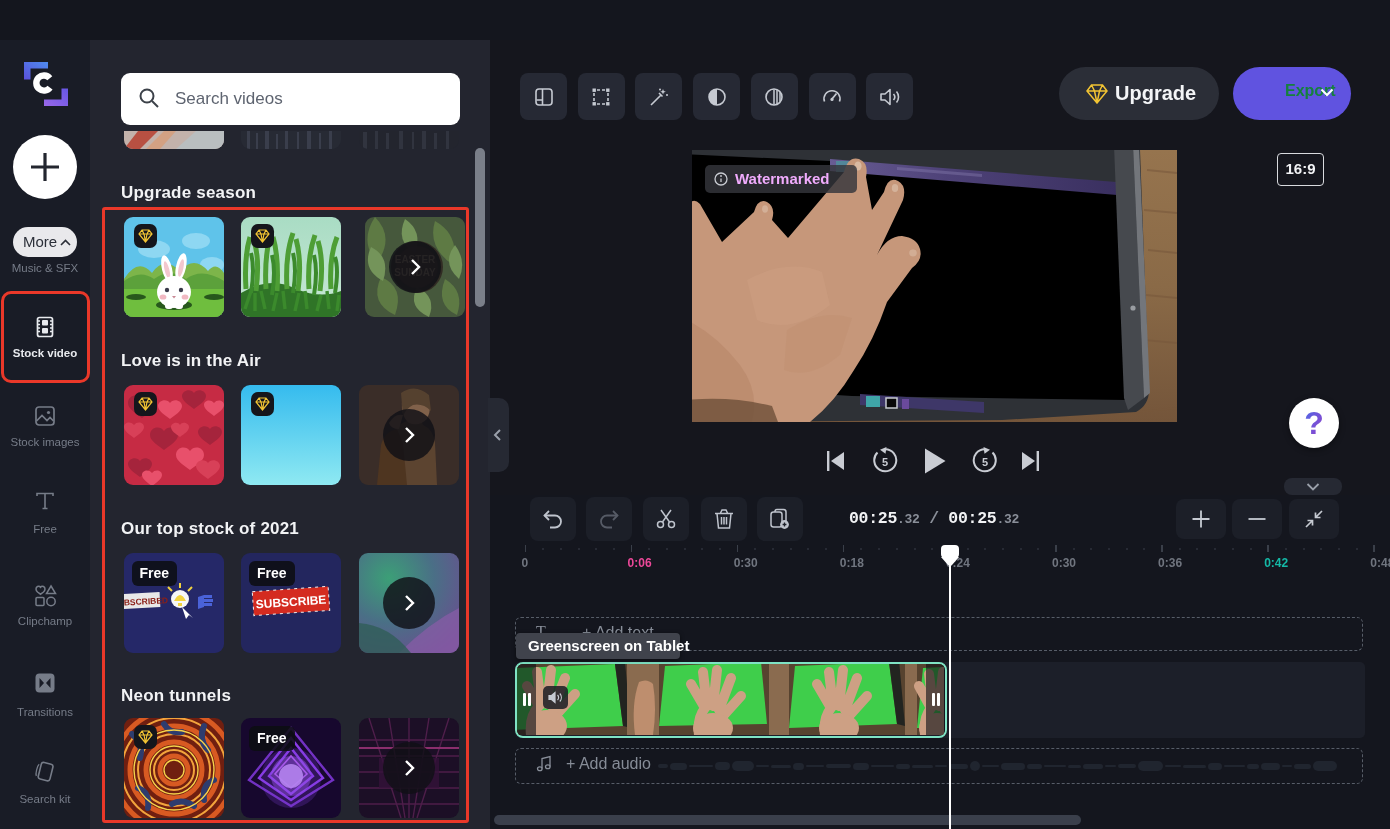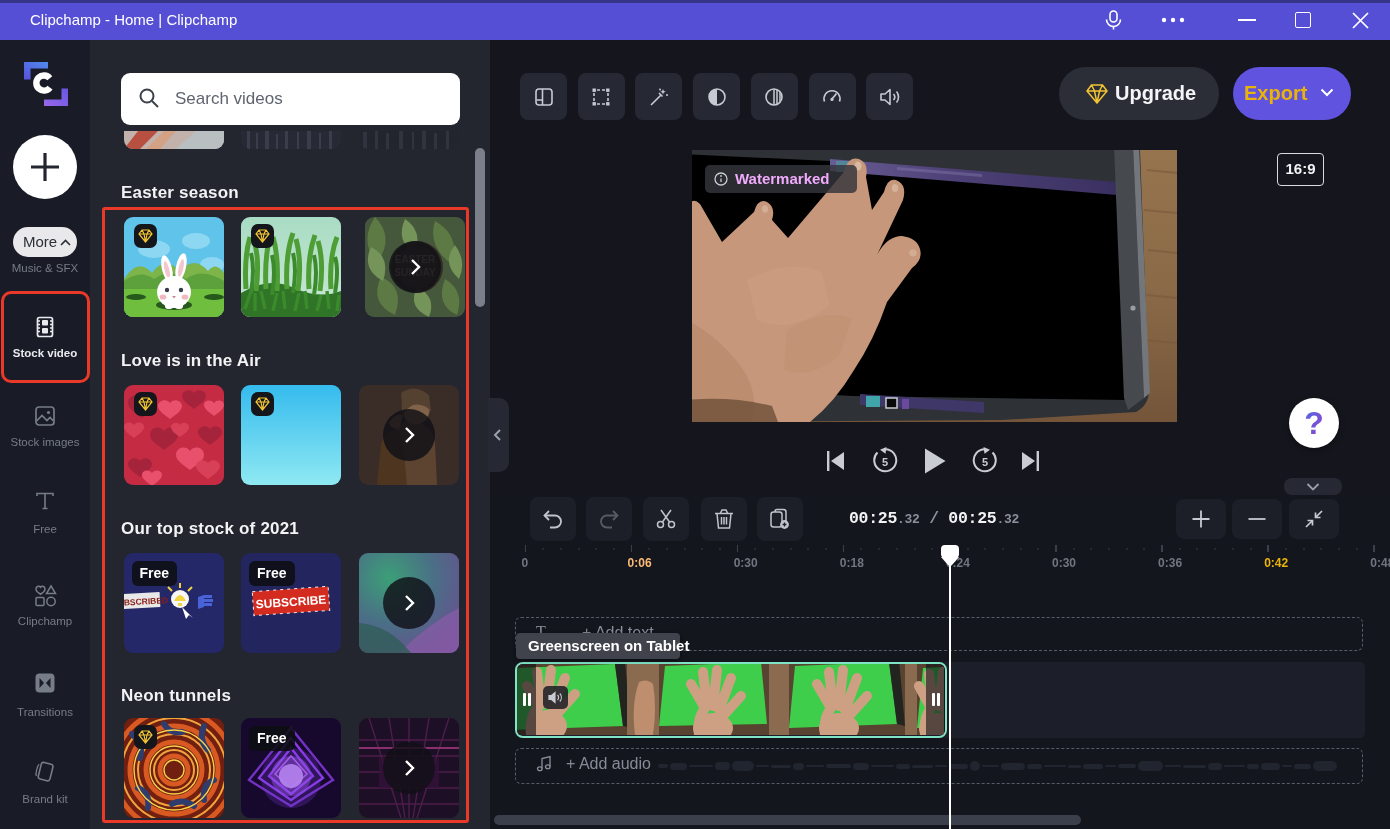--- a/index.html
+++ b/index.html
@@ -89,21 +89,21 @@
         </svg>
     </div>
 
     <div class="abs" style="left:569px;top:27px;width:160px;height:53px;border-radius:27px;background:#2B2E37"></div>
     <svg class="abs" style="left:596px;top:44px" width="22" height="20" viewBox="0 0 22 20" fill="none" stroke="#F2C433" stroke-width="1.5">
         <path d="M5.5 1 H16.5 L21 7 L11 19 L1 7 Z M1 7 H21 M5.5 1 L8.5 7 L11 19 M16.5 1 L13.5 7 L11 19"></path>
       </svg>
     <div class="abs" style="left:625px;top:42px;font-size:20px;font-weight:bold;color:#F4F5F7">Upgrade</div>
 
     <div class="abs" style="left:743px;top:27px;width:118px;height:53px;border-radius:27px;background:#6053E0"></div>
-    <div class="abs" style="left:754px;top:42px;font-size:20px;font-weight:bold;color:#eab308">Export</div>
+    <div class="abs" style="left:795px;top:42px;font-size:16px;font-weight:bold;color:#15803d">Export</div>
     <svg class="abs" style="left:830px;top:48px" width="14" height="9" viewBox="0 0 14 9" fill="none" stroke="#fff" stroke-width="2">
         <path d="M1.5 1.5 L7 7 L12.5 1.5"></path>
       </svg>
 
     <div class="abs" style="left:202px;top:110px;width:485px;height:272px;overflow:hidden">
       <svg width="485" height="272" viewBox="0 0 485 272">
         <defs>
           <linearGradient id="wood" x1="0" y1="0" x2="0" y2="1">
             <stop offset="0" stop-color="#96744E"></stop>
               <stop offset="0.5" stop-color="#8A6A47"></stop>
@@ -261,21 +261,21 @@
 
     <div id="ruler">
         <div class="abs" style="left:34.5px;top:50px;width:1.5px;height:7px;background:#3A3F49"></div>
         <div class="abs" style="left:31.5px;top:61px;font-size:12px;font-weight:bold;color:#70757F">0</div>
         <div class="abs" style="left:52.18333333333334px;top:53px;width:2px;height:2px;border-radius:1px;background:#2E323C"></div>
         <div class="abs" style="left:69.86666666666667px;top:53px;width:2px;height:2px;border-radius:1px;background:#2E323C"></div>
         <div class="abs" style="left:87.54999999999998px;top:53px;width:2px;height:2px;border-radius:1px;background:#2E323C"></div>
         <div class="abs" style="left:105.23333333333333px;top:53px;width:2px;height:2px;border-radius:1px;background:#2E323C"></div>
         <div class="abs" style="left:122.91666666666667px;top:53px;width:2px;height:2px;border-radius:1px;background:#2E323C"></div>
         <div class="abs" style="left:140.6px;top:50px;width:1.5px;height:7px;background:#3A3F49"></div>
-        <div class="abs" style="left:137.6px;top:61px;font-size:12px;font-weight:bold;color:#fdba74">0:06</div>
+        <div class="abs" style="left:137.6px;top:61px;font-size:12px;font-weight:bold;color:#ec4899">0:06</div>
         <div class="abs" style="left:158.28333333333333px;top:53px;width:2px;height:2px;border-radius:1px;background:#2E323C"></div>
         <div class="abs" style="left:175.96666666666667px;top:53px;width:2px;height:2px;border-radius:1px;background:#2E323C"></div>
         <div class="abs" style="left:193.64999999999998px;top:53px;width:2px;height:2px;border-radius:1px;background:#2E323C"></div>
         <div class="abs" style="left:211.33333333333331px;top:53px;width:2px;height:2px;border-radius:1px;background:#2E323C"></div>
         <div class="abs" style="left:229.01666666666665px;top:53px;width:2px;height:2px;border-radius:1px;background:#2E323C"></div>
         <div class="abs" style="left:246.7px;top:50px;width:1.5px;height:7px;background:#3A3F49"></div>
         <div class="abs" style="left:243.7px;top:61px;font-size:12px;font-weight:bold;color:#70757F">0:30</div>
         <div class="abs" style="left:264.3833333333333px;top:53px;width:2px;height:2px;border-radius:1px;background:#2E323C"></div>
         <div class="abs" style="left:282.06666666666666px;top:53px;width:2px;height:2px;border-radius:1px;background:#2E323C"></div>
         <div class="abs" style="left:299.75px;top:53px;width:2px;height:2px;border-radius:1px;background:#2E323C"></div>
@@ -303,21 +303,21 @@
         <div class="abs" style="left:635.7333333333333px;top:53px;width:2px;height:2px;border-radius:1px;background:#2E323C"></div>
         <div class="abs" style="left:653.4166666666666px;top:53px;width:2px;height:2px;border-radius:1px;background:#2E323C"></div>
         <div class="abs" style="left:671.0999999999999px;top:50px;width:1.5px;height:7px;background:#3A3F49"></div>
         <div class="abs" style="left:668.0999999999999px;top:61px;font-size:12px;font-weight:bold;color:#70757F">0:36</div>
         <div class="abs" style="left:688.7833333333332px;top:53px;width:2px;height:2px;border-radius:1px;background:#2E323C"></div>
         <div class="abs" style="left:706.4666666666666px;top:53px;width:2px;height:2px;border-radius:1px;background:#2E323C"></div>
         <div class="abs" style="left:724.1499999999999px;top:53px;width:2px;height:2px;border-radius:1px;background:#2E323C"></div>
         <div class="abs" style="left:741.8333333333333px;top:53px;width:2px;height:2px;border-radius:1px;background:#2E323C"></div>
         <div class="abs" style="left:759.5166666666665px;top:53px;width:2px;height:2px;border-radius:1px;background:#2E323C"></div>
         <div class="abs" style="left:777.1999999999999px;top:50px;width:1.5px;height:7px;background:#3A3F49"></div>
-        <div class="abs" style="left:774.1999999999999px;top:61px;font-size:12px;font-weight:bold;color:#eab308">0:42</div>
+        <div class="abs" style="left:774.1999999999999px;top:61px;font-size:12px;font-weight:bold;color:#14b8a6">0:42</div>
         <div class="abs" style="left:794.8833333333332px;top:53px;width:2px;height:2px;border-radius:1px;background:#2E323C"></div>
         <div class="abs" style="left:812.5666666666666px;top:53px;width:2px;height:2px;border-radius:1px;background:#2E323C"></div>
         <div class="abs" style="left:830.2499999999999px;top:53px;width:2px;height:2px;border-radius:1px;background:#2E323C"></div>
         <div class="abs" style="left:847.9333333333333px;top:53px;width:2px;height:2px;border-radius:1px;background:#2E323C"></div>
         <div class="abs" style="left:865.6166666666666px;top:53px;width:2px;height:2px;border-radius:1px;background:#2E323C"></div>
         <div class="abs" style="left:883.3px;top:50px;width:1.5px;height:7px;background:#3A3F49"></div>
         <div class="abs" style="left:880.3px;top:61px;font-size:12px;font-weight:bold;color:#70757F">0:48</div>
       </div>
 
     <div class="abs" style="left:24.5px;top:122px;width:848px;height:34px;border:1.2px dashed #575D68;border-radius:6px"></div>
@@ -476,21 +476,21 @@
             <rect x="53" y="1" width="2" height="17"></rect>
             <rect x="63" y="0" width="4" height="18"></rect>
             <rect x="75" y="2" width="3" height="16"></rect>
             <rect x="87" y="0" width="3" height="18"></rect>
           </g>
         </svg>
     </div>
 
     <div class="abs" style="left:385px;top:108px;width:10px;height:159px;border-radius:5px;background:#7A7F89"></div>
 
-    <div class="heading" style="top:143px">Easter season</div>
+    <div class="heading" style="top:143px">Upgrade season</div>
     <div class="heading" style="top:311px">Love is in the Air</div>
     <div class="heading" style="top:479px">Our top stock of 2021</div>
     <div class="heading" style="top:646px">Neon tunnels</div>
 
     <div class="thumb" style="left:33.5px;top:177px">
       <svg width="100" height="100" viewBox="0 0 100 100">
         <rect width="100" height="100" fill="#5FC3EA"></rect>
         <ellipse cx="30" cy="32" rx="16" ry="9" fill="#8ED7F2"></ellipse>
           <ellipse cx="72" cy="24" rx="14" ry="8" fill="#8ED7F2"></ellipse>
           <ellipse cx="88" cy="48" rx="12" ry="8" fill="#8ED7F2"></ellipse>
@@ -851,36 +851,17 @@
       <div class="navlabel" style="margin-top:7px">Transitions</div>
     </div>
 
     <div class="navitem" style="top:719px">
       <svg width="26" height="26" viewBox="0 0 26 26" fill="none" stroke="#767C88" stroke-width="1.6">
         <g transform="rotate(14 13 13)">
           <rect x="7.5" y="4" width="12" height="17" rx="2.5"></rect>
           <path d="M5.5 7 C4 9 4 17 5.5 19" stroke-width="1.3"></path>
         </g>
       </svg>
-      <div class="navlabel" style="margin-top:4px">Brand kit</div>
+      <div class="navlabel" style="margin-top:4px">Search kit</div>
     </div>
   </div>
 
-  <div class="abs" id="titlebar">
-    <div class="tedge"></div>
-    <div class="ttext">Clipchamp - Home | Clipchamp</div>
-    <svg class="abs" style="left:1104px;top:10px" width="19" height="21" viewBox="0 0 19 21" fill="none" stroke="#fff" stroke-width="1.6">
-      <rect x="6" y="1" width="7" height="11" rx="3.5"></rect>
-      <path d="M2.5 9.5 a7 7 0 0 0 14 0"></path>
-        <path d="M9.5 16.5 v3"></path>
-    </svg>
-    <svg class="abs" style="left:1161px;top:17px" width="24" height="6" viewBox="0 0 24 6" fill="#fff">
-      <circle cx="3" cy="3" r="2.2"></circle>
-        <circle cx="12" cy="3" r="2.2"></circle>
-        <circle cx="21" cy="3" r="2.2"></circle>
-    </svg>
-    <div class="abs" style="left:1238px;top:19px;width:18px;height:2px;background:#fff"></div>
-    <div class="abs" style="left:1295px;top:12px;width:16px;height:16px;border:1.7px solid #fff;border-radius:2px"></div>
-    <svg class="abs" style="left:1352px;top:12px" width="17" height="17" viewBox="0 0 17 17" stroke="#fff" stroke-width="1.7">
-      <path d="M1 1 L16 16 M16 1 L1 16"></path>
-    </svg>
-  </div>
 </div>
 
 </body></html>

